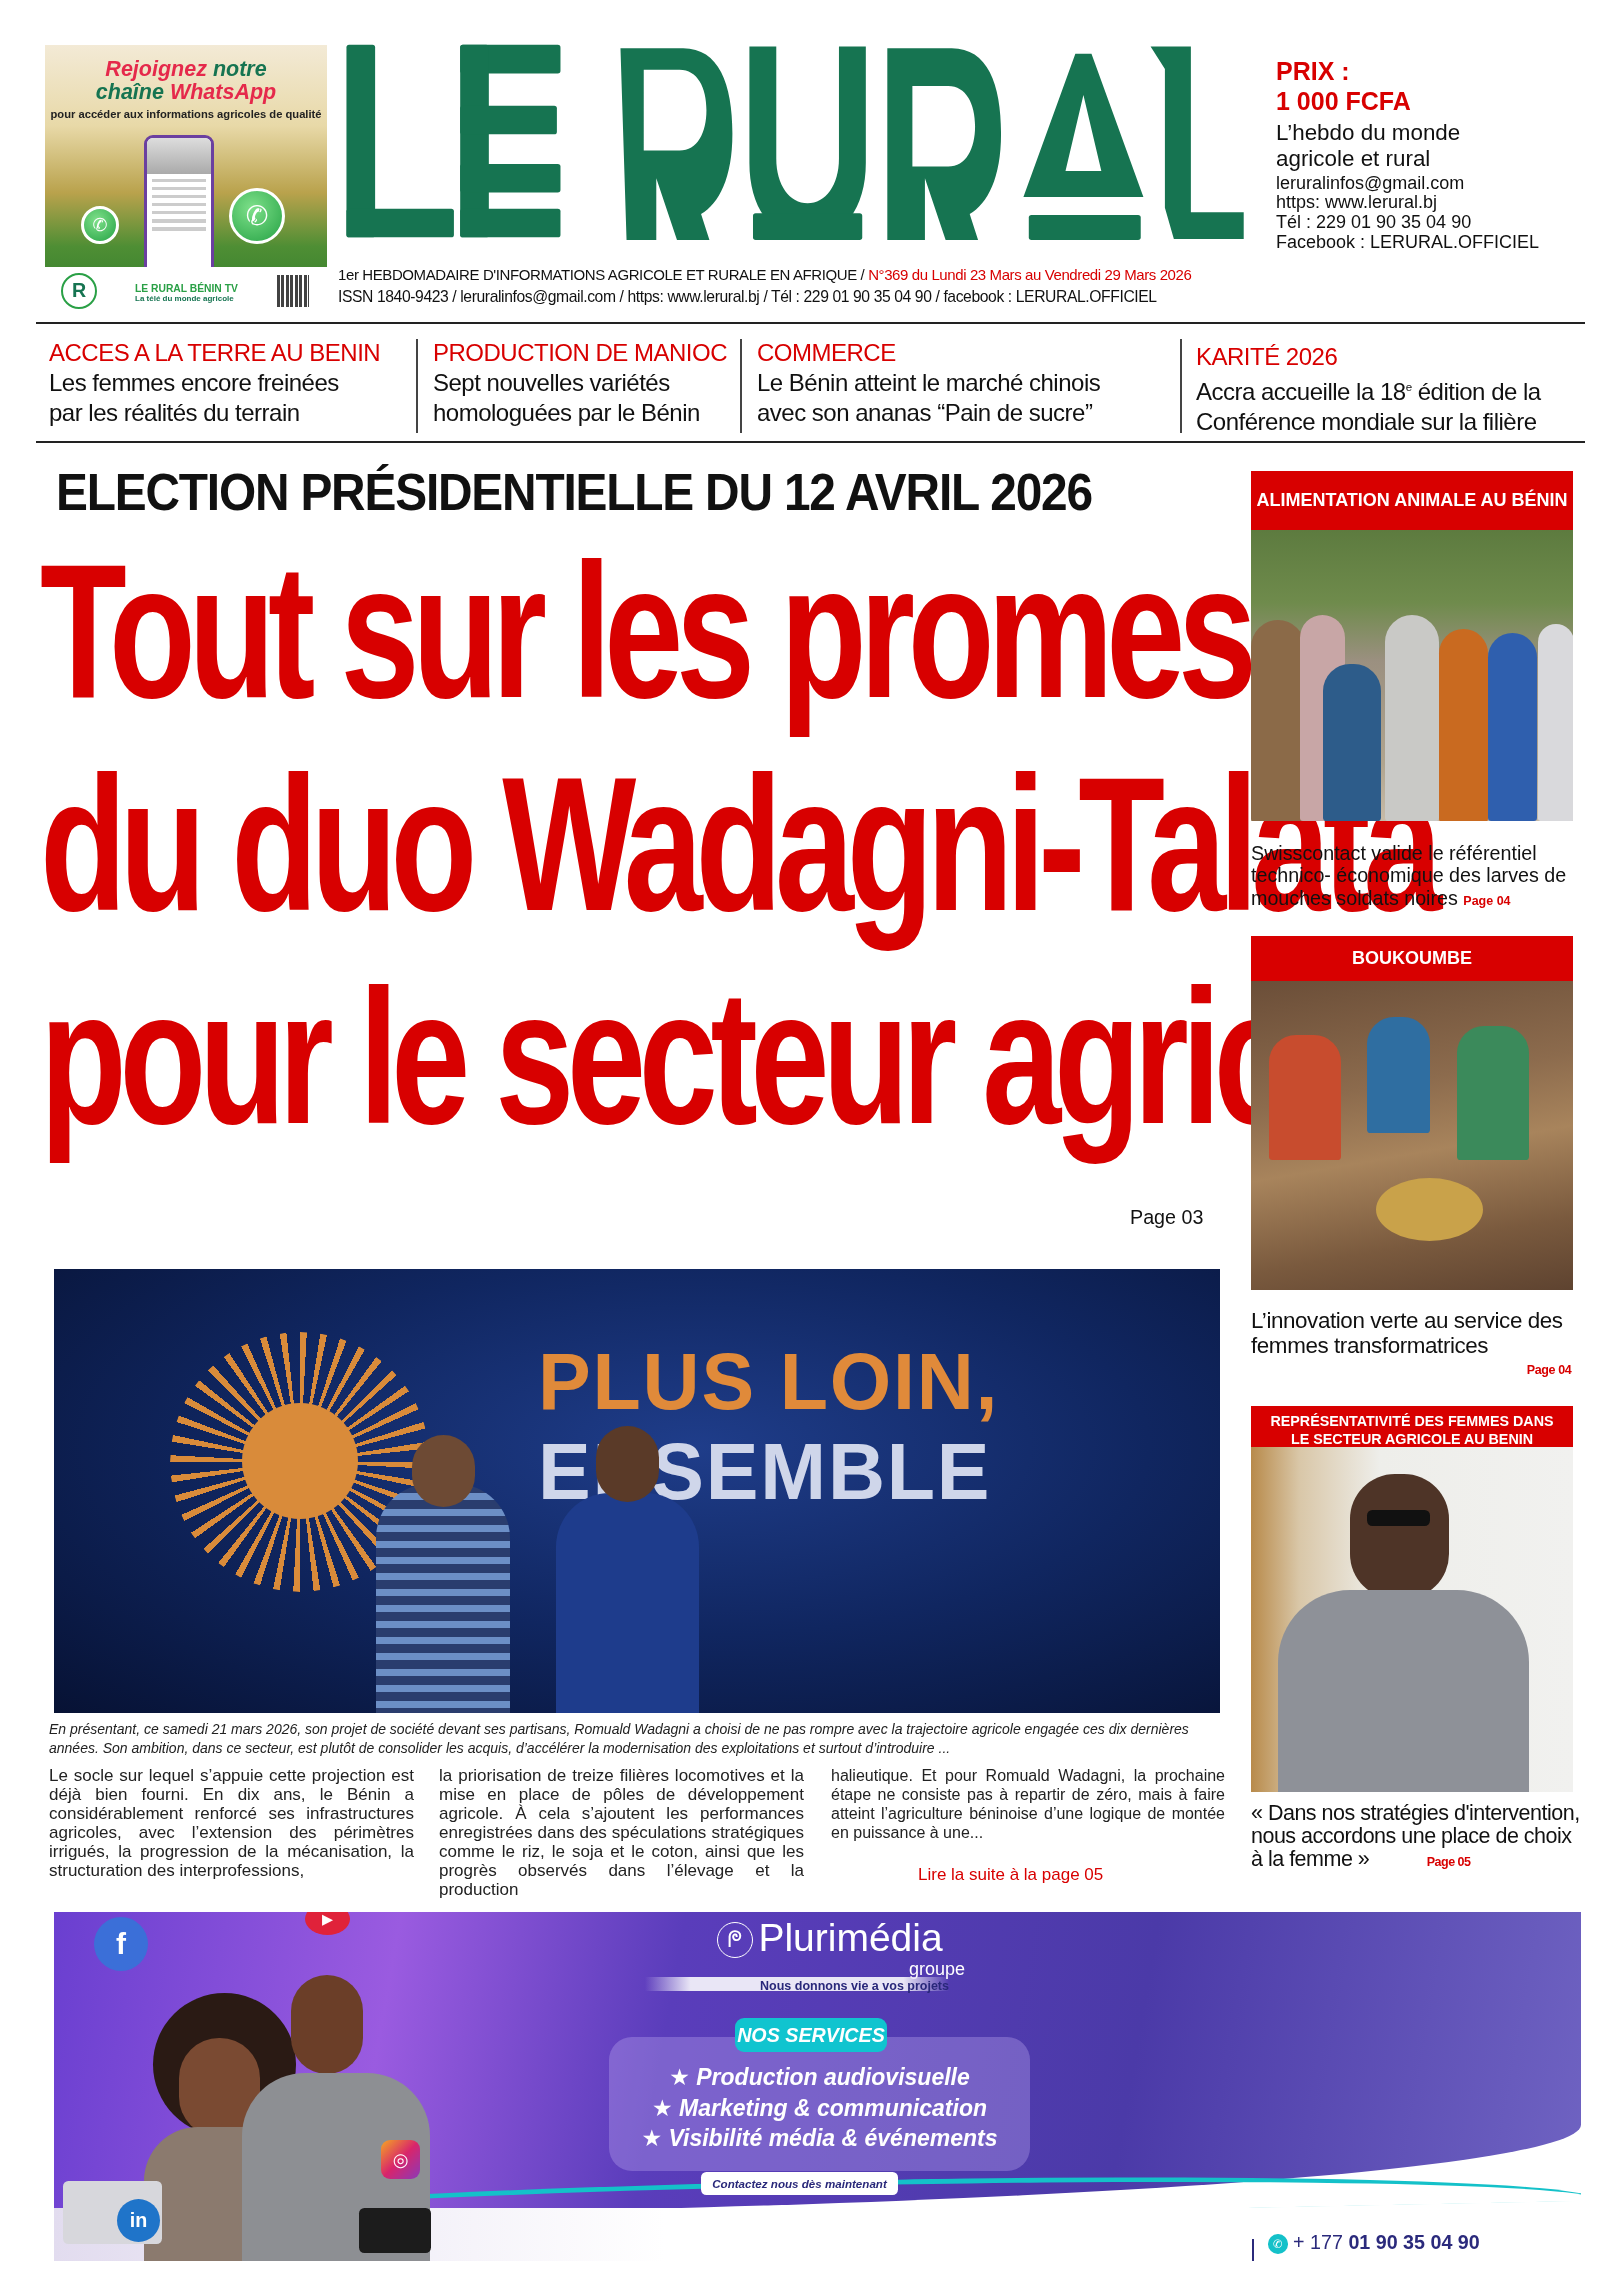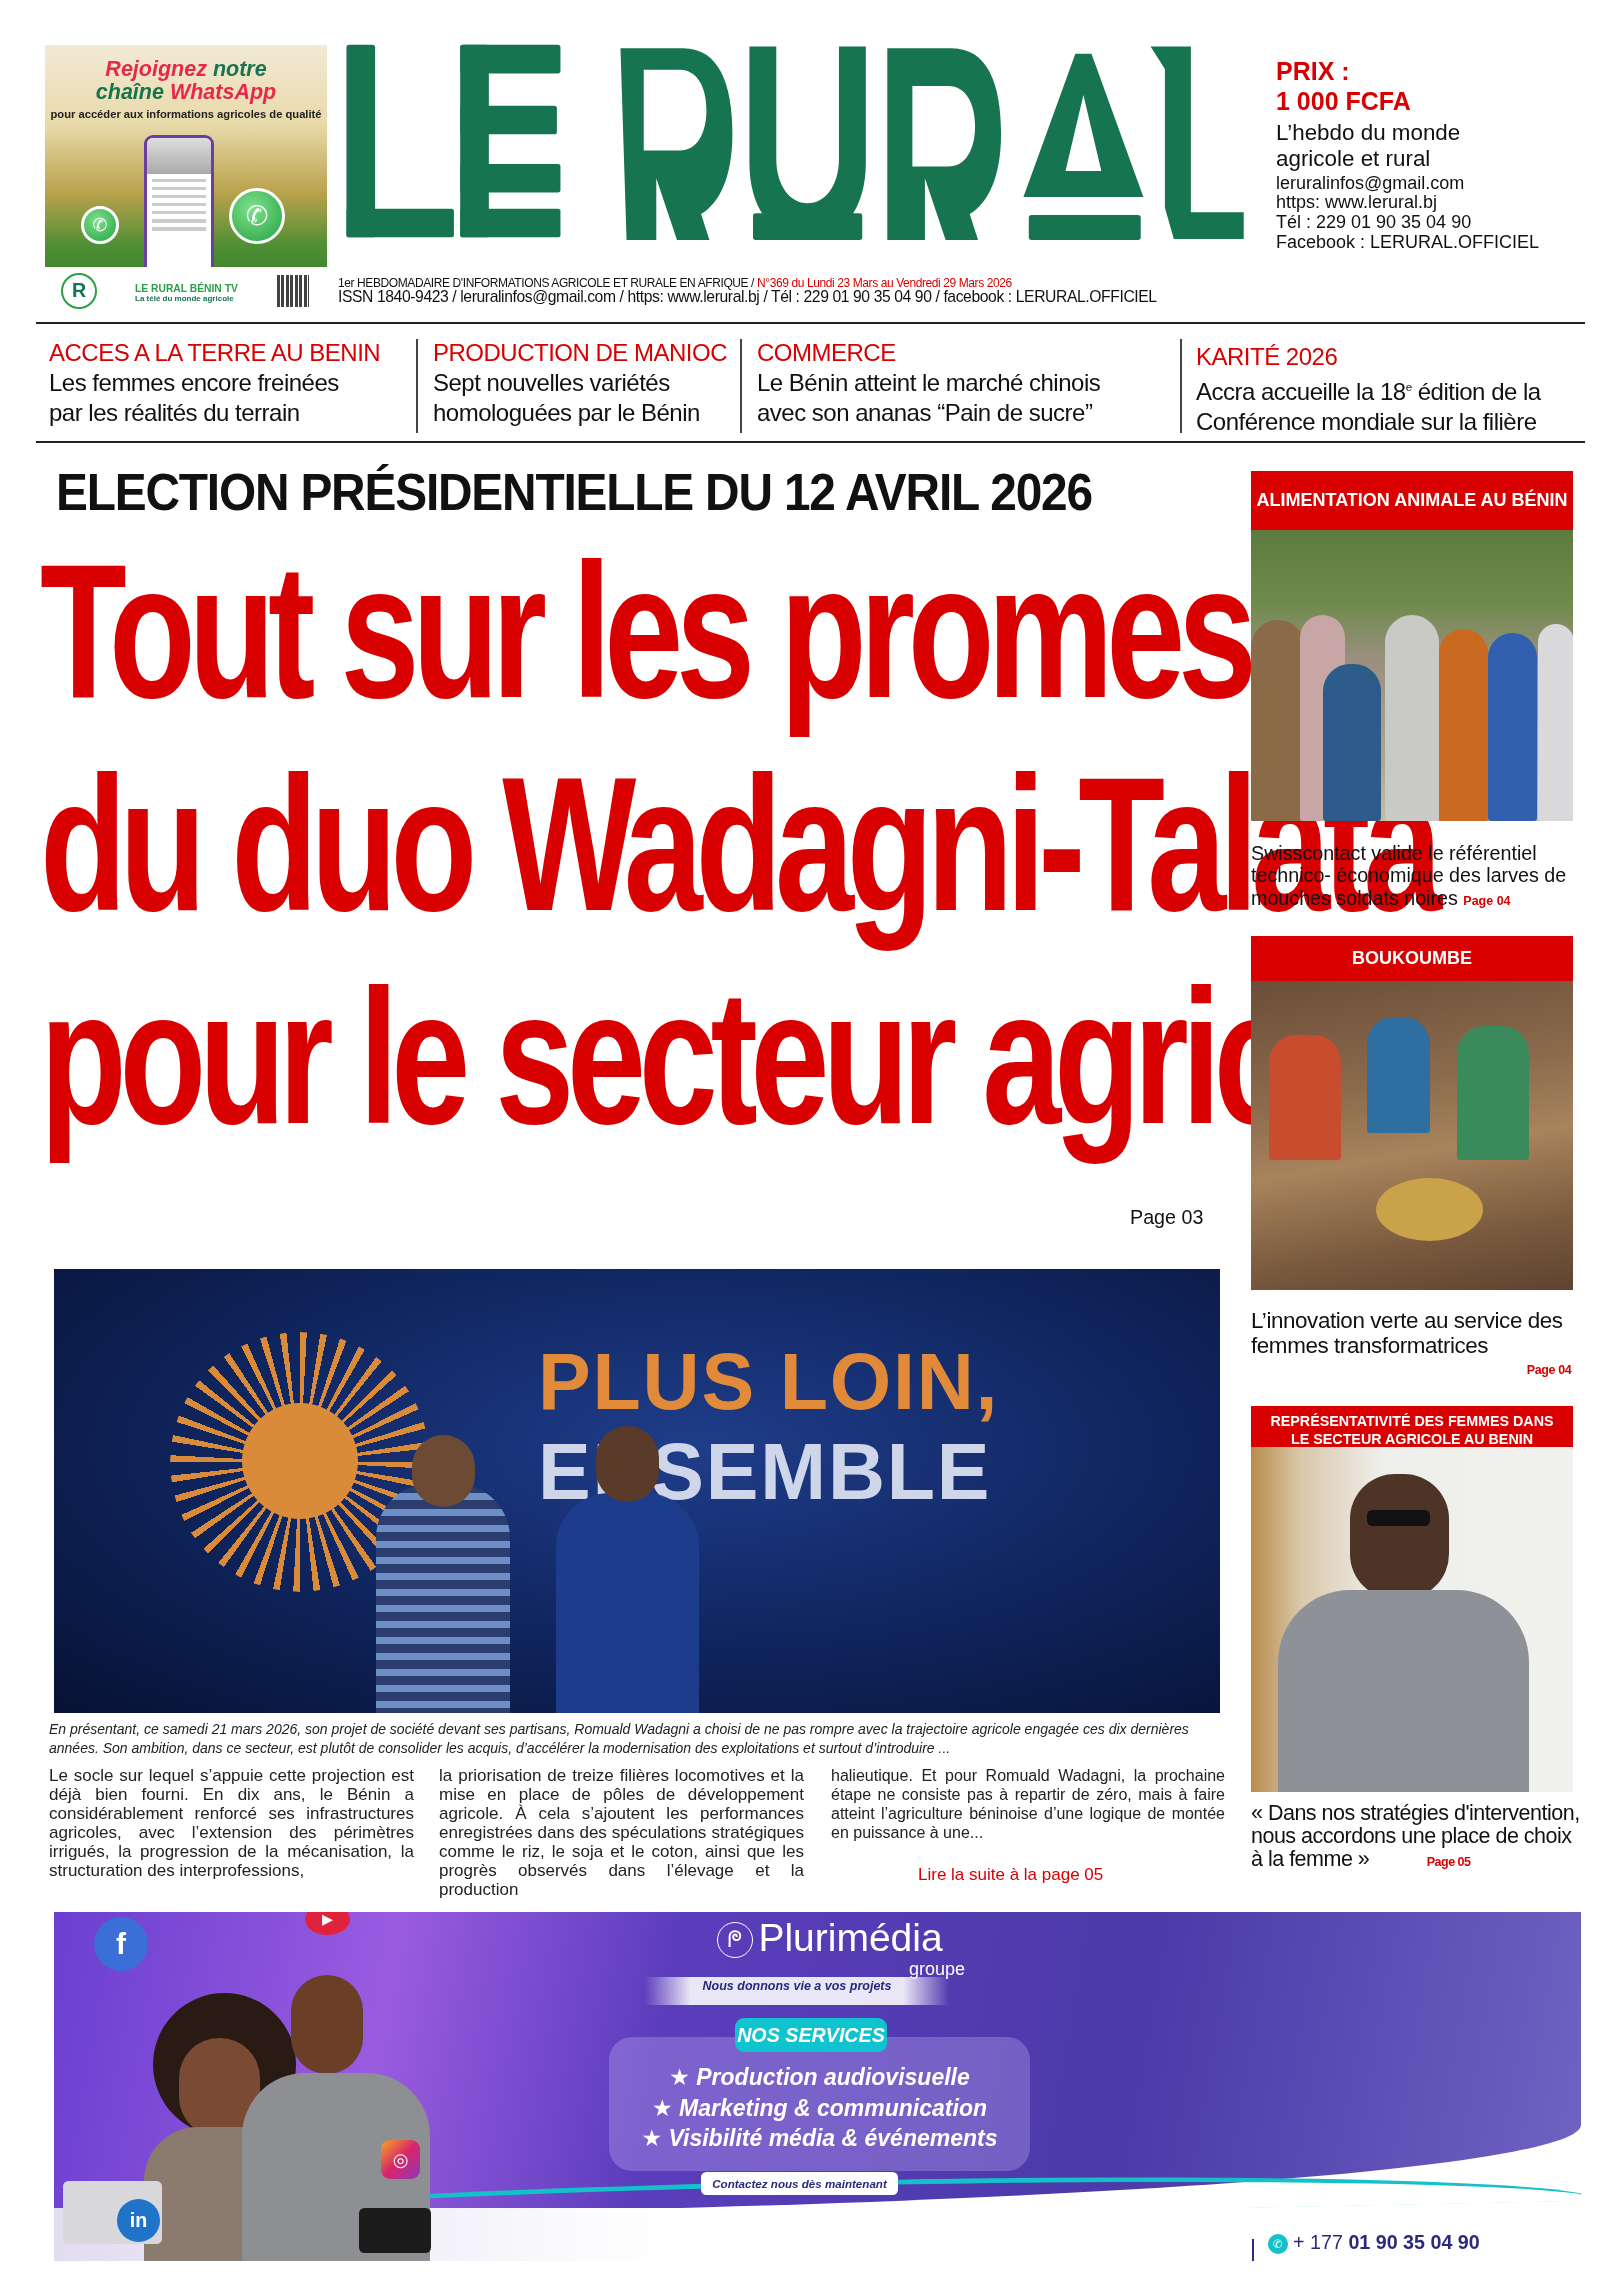--- a/index.html
+++ b/index.html
@@ -19,21 +19,21 @@
   #wa-ad .phone .ln{height:3.6px;margin:4.5px 5.4px;background:#ccc}
   #wa-ad .wa-icon{position:absolute;border-radius:50%;background:radial-gradient(circle at 40% 35%,#7ee08a,#25a244);display:flex;align-items:center;justify-content:center;color:#fff;font-weight:bold;border:3.6px solid #fff}
   #wa-ad .footer{position:absolute;left:0;right:0;bottom:0;height:47px;background:#fff}
   #wa-ad .rlogo{position:absolute;left:16px;bottom:5.4px;width:36px;height:36px;border-radius:50%;border:2.7px solid #2aa046;color:#167451;font-weight:bold;font-size:19.7px;display:flex;align-items:center;justify-content:center}
   #wa-ad .tv{position:absolute;left:90px;bottom:9px;color:#2aa046;font-weight:bold;font-size:10.3px;line-height:10.7px}
   #wa-ad .tv small{display:block;font-size:8px;color:#167451}
   #wa-ad .qr{position:absolute;right:18px;bottom:7.2px;width:32px;height:32px;background:repeating-linear-gradient(90deg,#222 0 2.7px,#fff 2.7px 4.5px),#222;opacity:.85}
 
   
   #logo{left:339px;top:43px;width:905px;height:197px}
-  #tagline{left:338px;top:276px;font-size:12px;letter-spacing:-0.4px;white-space:nowrap}
+  #tagline{left:338px;top:266px;font-size:15px;letter-spacing:-0.4px;white-space:nowrap}
   #issn{left:338px;top:288px;font-size:15.7px;letter-spacing:-0.4px;white-space:nowrap}
   #price{left:1276px;top:56px;width:331px}
   #price .p1{font-size:25px;font-weight:bold;line-height:30px}
   #price .p2{font-size:25px;font-weight:bold;line-height:30px}
   #price .hebdo{font-size:22.4px;line-height:26px;margin-top:3.6px;color:#111}
   #price .contact{font-size:18px;line-height:19.7px;margin-top:2px;color:#111}
 
   .hr{position:absolute;left:36px;width:1549px;height:1.8px;background:#222}
 
   
@@ -78,21 +78,21 @@
   .fig{position:absolute;border-radius:27px 27px 3.6px 3.6px}
 
   
   #ad{left:54px;top:1912px;width:1527px;height:349px;overflow:hidden}
   #ad .bg{position:absolute;left:0;top:0;width:100%;height:304px;background:linear-gradient(100deg,#6a3fd0 0%,#9a5be0 22%,#5a3dbb 40%,#4b3aa8 70%,#6f63c2 100%);border-bottom-right-radius:100% 30%}
   #ad .wave{position:absolute;left:-18px;right:-18px;top:269px;height:36px;border-top:5.4px solid #14c1c9;border-radius:50% 50% 0 0 / 100% 100% 0 0;transform:rotate(-1.2deg)}
   #ad .white{position:absolute;left:0;right:0;top:296px;bottom:0;background:linear-gradient(90deg,#e2dcef 0%,#fff 40%)}
   #ad .brand{position:absolute;left:663px;top:3.6px;color:#fff;font-size:39px;white-space:nowrap}
   #ad .brand .ic{display:inline-block;width:36px;height:36px;border:1.8px solid #fff;border-radius:50%;vertical-align:middle;margin-right:5.4px;font-size:23px;line-height:32px;text-align:center}
   #ad .groupe{position:absolute;left:855px;top:47px;color:#fff;font-size:18px}
-  #ad .slogan{position:absolute;left:591px;top:65px;width:304px;height:28px;background:linear-gradient(90deg,transparent,#e9e6f6 15%,#e9e6f6 85%,transparent);color:#29287a;font-style:italic;font-weight:bold;font-size:12.5px;text-align:center;line-height:18px}
+  #ad .slogan{position:absolute;left:591px;top:65px;width:304px;height:14px;background:linear-gradient(90deg,transparent,#e9e6f6 15%,#e9e6f6 85%,transparent);color:#29287a;font-weight:bold;font-size:12.5px;text-align:right;line-height:18px}
   #ad .svc-label{position:absolute;left:681px;top:106px;width:152px;height:34px;background:#10c4cf;border-radius:9px;color:#fff;font-style:italic;font-weight:bold;font-size:19.7px;text-align:center;line-height:34px}
   #ad .svc-box{position:absolute;left:555px;top:125px;width:421px;height:134px;background:rgba(190,170,240,.35);border-radius:23px}
   #ad .svc{position:absolute;left:564px;width:403px;text-align:center;color:#fff;font-style:italic;font-weight:bold;font-size:23px;line-height:27px;white-space:nowrap}
   #ad .cta{position:absolute;left:647px;top:260px;width:197px;height:23px;background:#fff;border-radius:5.4px;color:#29287a;font-style:italic;font-weight:bold;font-size:11.6px;text-align:center;line-height:23px}
   #ad .people{position:absolute;left:9px;top:27px;width:376px;height:331px}
   #ad .soc{position:absolute;border-radius:50%;color:#fff;font-weight:bold;display:flex;align-items:center;justify-content:center}
   #ad .contact{position:absolute;color:#2b2a7c;font-size:15px;white-space:nowrap}
   #ad .contact .dot{display:inline-block;width:19.7px;height:19.7px;border-radius:50%;background:#14c1c9;color:#fff;font-size:11.6px;text-align:center;line-height:19.7px;margin-right:5.4px;vertical-align:middle}
   #ad .vline{position:absolute;left:1198px;top:327px;width:1.8px;height:47px;background:#2b2a7c}
 </style>

